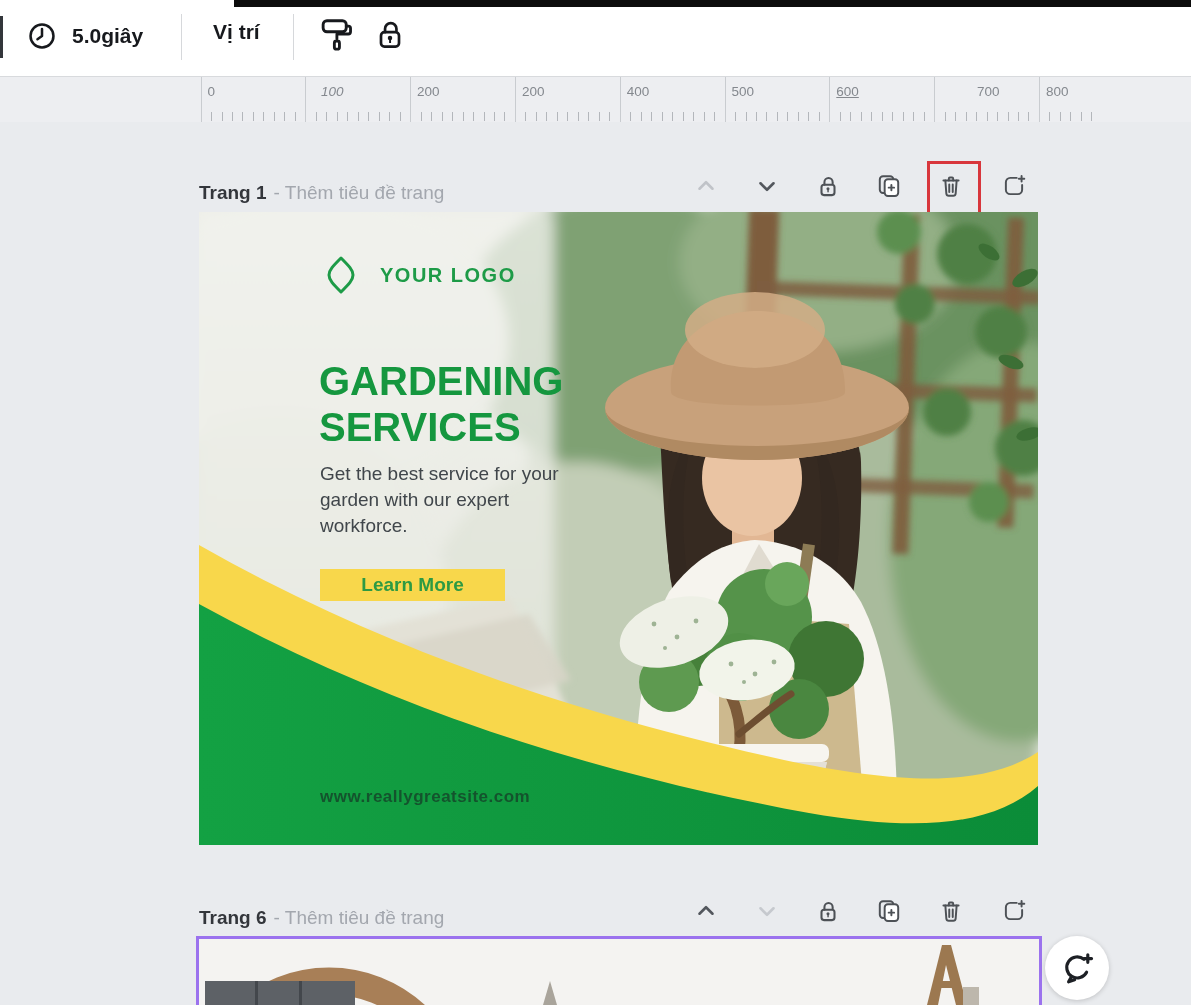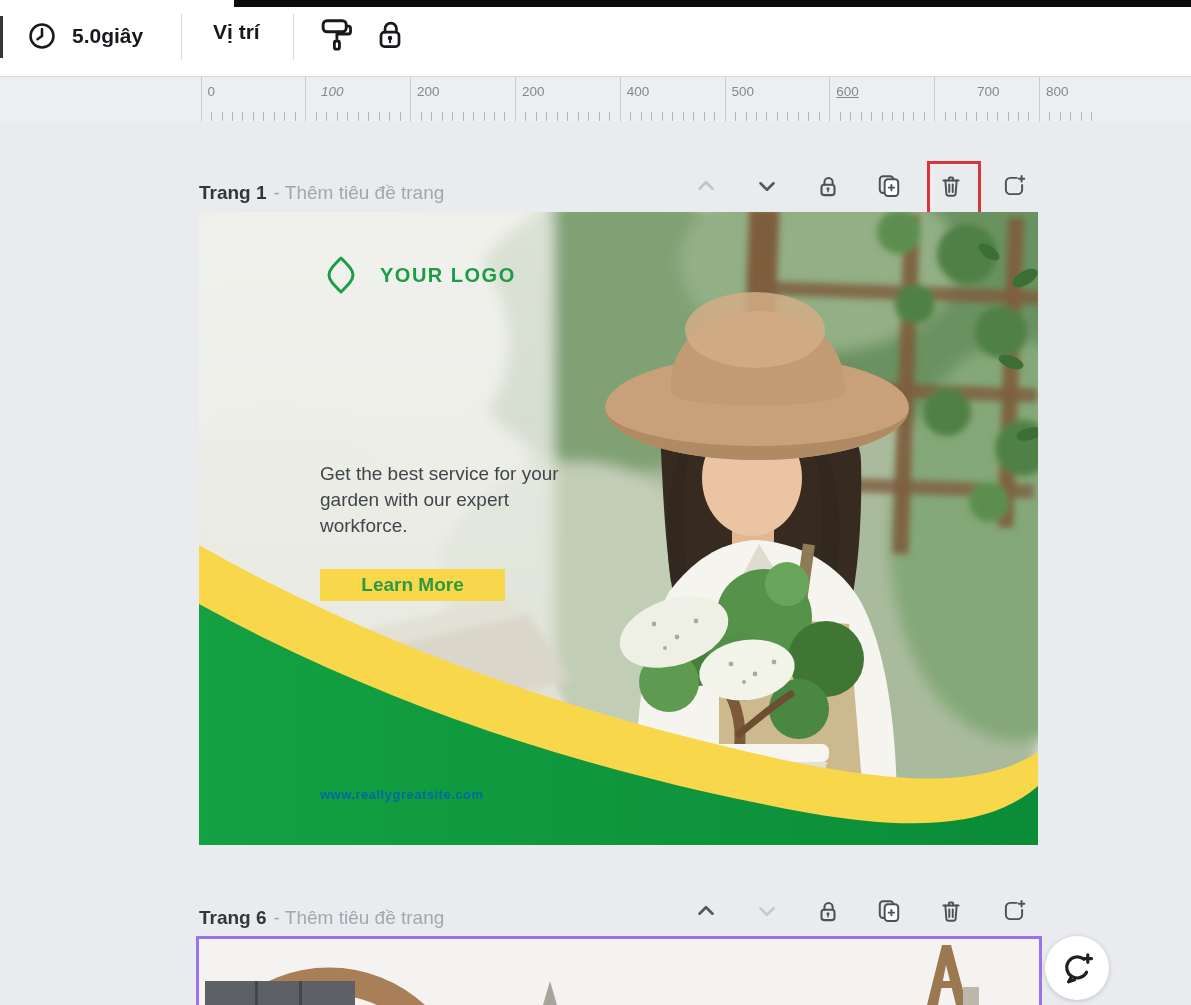--- a/index.html
+++ b/index.html
@@ -31,21 +31,21 @@
 
   
   .page1{left:199px;top:212px;width:839px;height:633px;background:#fff;overflow:hidden;cursor:pointer;}
   .layer{position:absolute;left:0;top:0;width:100%;height:100%;}
   .logo-row{left:127px;top:44px;display:flex;align-items:center;gap:24px;z-index:3;}
   .logo-text{font-size:20px;font-weight:800;letter-spacing:1.5px;color:#1d9b47;}
   .headline{left:120px;top:146px;font-size:40px;font-weight:800;line-height:1.15;color:#15973f;z-index:3;}
   .body-text{left:121px;top:249px;width:242px;font-size:19px;line-height:1.37;color:#40464b;font-weight:500;z-index:3;}
   .cta{left:121px;top:357px;width:185px;height:32px;background:#f8d74b;color:#2d9a43;
        font-weight:800;font-size:19px;display:flex;align-items:center;justify-content:center;z-index:3;cursor:pointer;}
-  .website{left:121px;top:575px;font-size:13px;font-weight:700;color:#0369a1;letter-spacing:0.5px;z-index:3;text-align:center;}
+  .website{left:121px;top:575px;font-size:17px;font-weight:700;color:#14532d;letter-spacing:0.5px;z-index:3;text-align:center;}
 
   
   .page2{left:196px;top:936px;width:840px;height:120px;border:3px solid #9b72ee;background:#f4f3f1;overflow:hidden;cursor:pointer;}
 
   
   .fab{left:1045px;top:936px;width:64px;height:64px;border-radius:50%;background:#fff;
        box-shadow:0 1px 5px rgba(0,0,0,.18);display:flex;align-items:center;justify-content:center;cursor:pointer;}
 </style>
 </head>
 <body>
@@ -350,20 +350,24 @@
       <path d="M0,333 C210,452 420,512 585,548 C705,573 785,575 839,540 L839,633 L0,633 Z" fill="#f8d74b"></path>
       <path d="M0,392 C215,510 430,568 610,601 C725,621 795,612 839,574 L839,633 L0,633 Z" fill="url(#grn)"></path>
     </svg>
 
     <div class="abs logo-row">
       <svg class="icon" width="30" height="38" viewBox="0 0 30 38" fill="none" stroke="#1d9b47" stroke-width="3" stroke-linejoin="round">
         <path d="M15 2 C23 10 27 14 27 19 C27 24 23 28 15 36 C7 28 3 24 3 19 C3 14 7 10 15 2 Z"></path>
       </svg>
       <span class="logo-text">YOUR LOGO</span>
     </div>
+    <div class="abs headline">
+      <div>GARDENING</div>
+      <div>SERVICES</div>
+    </div>
     <div class="abs body-text">Get the best service for your garden with our expert workforce.</div>
     <div class="abs cta">Learn More</div>
     <div class="abs website">www.reallygreatsite.com</div>
   </div>
 
   <div class="abs page-header" style="top:891px;">
     <span class="ph-title">Trang 6</span>
     <span class="ph-sub">- Thêm tiêu đề trang</span>
   </div>
 

